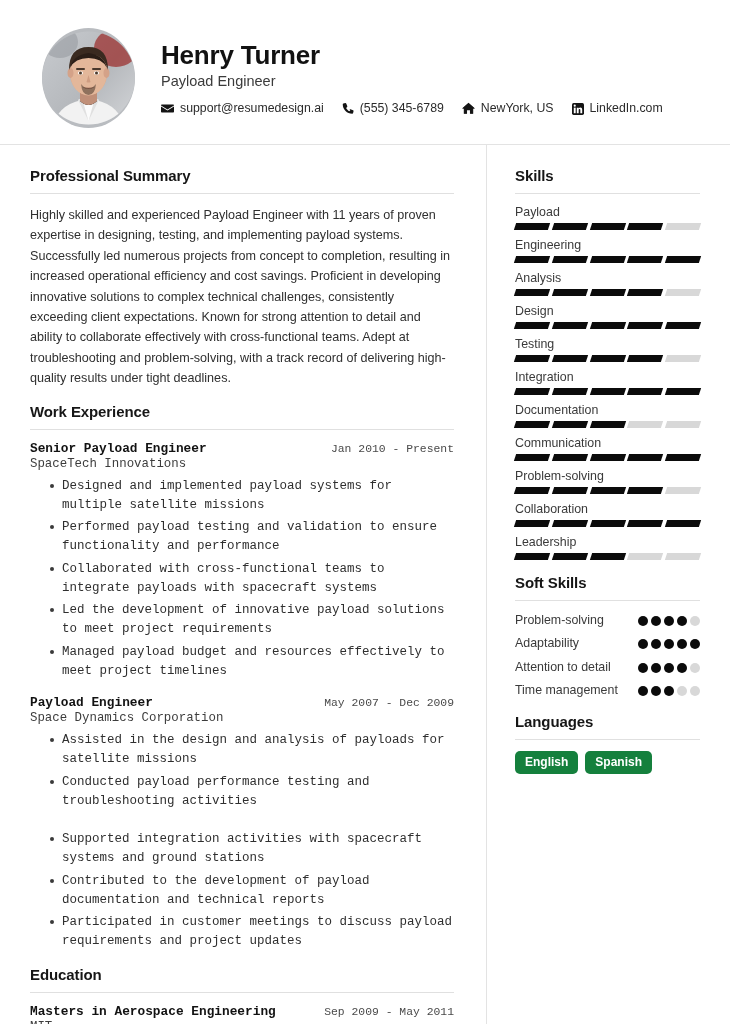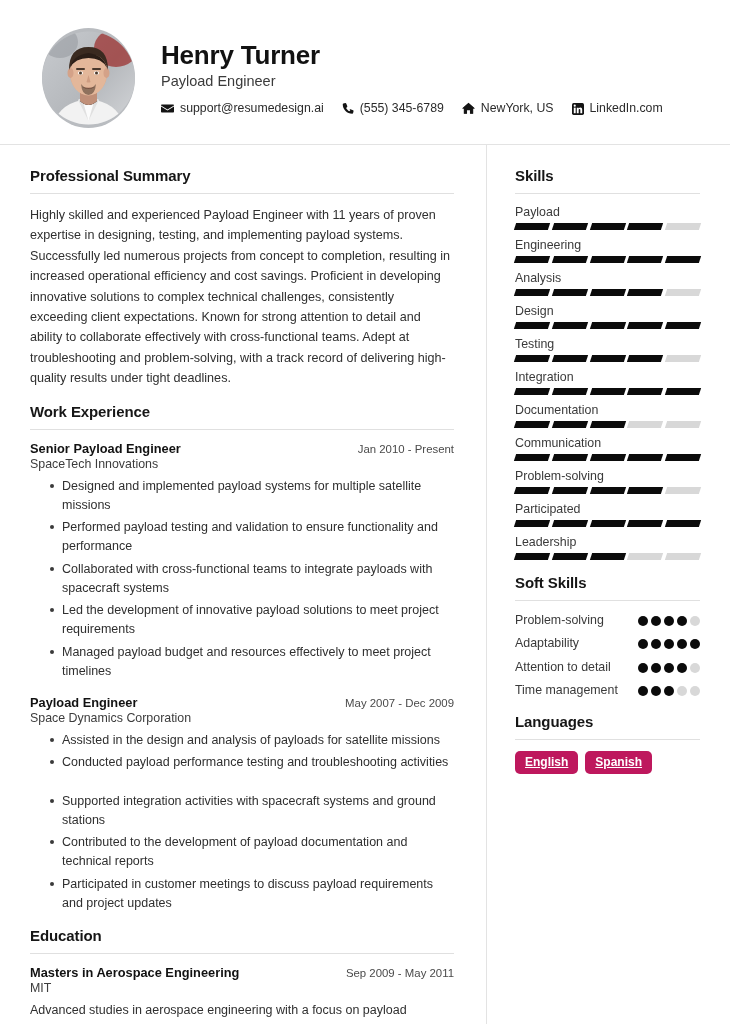--- a/index.html
+++ b/index.html
@@ -97,21 +97,21 @@
 
   
   .summary {
     font-size: 12.6px;
     line-height: 1.62;
     color: #2f2f2f;
     text-align: left;
   }
 
   
-  .entry { margin-bottom: 14px; }
+  .entry { margin-bottom: 14px; font-family: Liberation Mono, monospace; }
   .entry:last-child { margin-bottom: 2px; }
   .entry-head {
     display: flex;
     justify-content: space-between;
     align-items: baseline;
   }
   .entry-role {
     font-size: 12.8px;
     font-weight: bold;
     color: #121212;
@@ -200,28 +200,27 @@
   .dot {
     width: 10px; height: 10px;
     border-radius: 50%;
     background: #d8d8d8;
   }
   .dot.on { background: #0b0b0b; }
 
   
   .lang-wrap { display: flex; flex-wrap: wrap; gap: 7px; }
   .lang-pill {
-    background: #be185d;
+    background: #15803d;
     color: #ffffff;
     font-size: 12px;
     font-weight: bold;
     padding: 5px 10px 6px;
     border-radius: 5px;
     line-height: 1;
-    text-decoration: underline;
   }
 </style>
 </head>
 <body>
 
 <div class="header">
   <div class="avatar">
     <svg viewBox="0 0 93 100" preserveAspectRatio="xMidYMid slice">
       <defs>
         <clipPath id="cc">
@@ -471,21 +470,21 @@
             <div class="skill-name">Problem-solving</div>
             <div class="skill-bar">
               <span class="seg on"></span>
               <span class="seg on"></span>
               <span class="seg on"></span>
               <span class="seg on"></span>
               <span class="seg"></span>
             </div>
           </div>
           <div class="skill-row">
-            <div class="skill-name">Participated</div>
+            <div class="skill-name">Collaboration</div>
             <div class="skill-bar">
               <span class="seg on"></span>
               <span class="seg on"></span>
               <span class="seg on"></span>
               <span class="seg on"></span>
               <span class="seg on"></span>
             </div>
           </div>
           <div class="skill-row">
             <div class="skill-name">Leadership</div>

